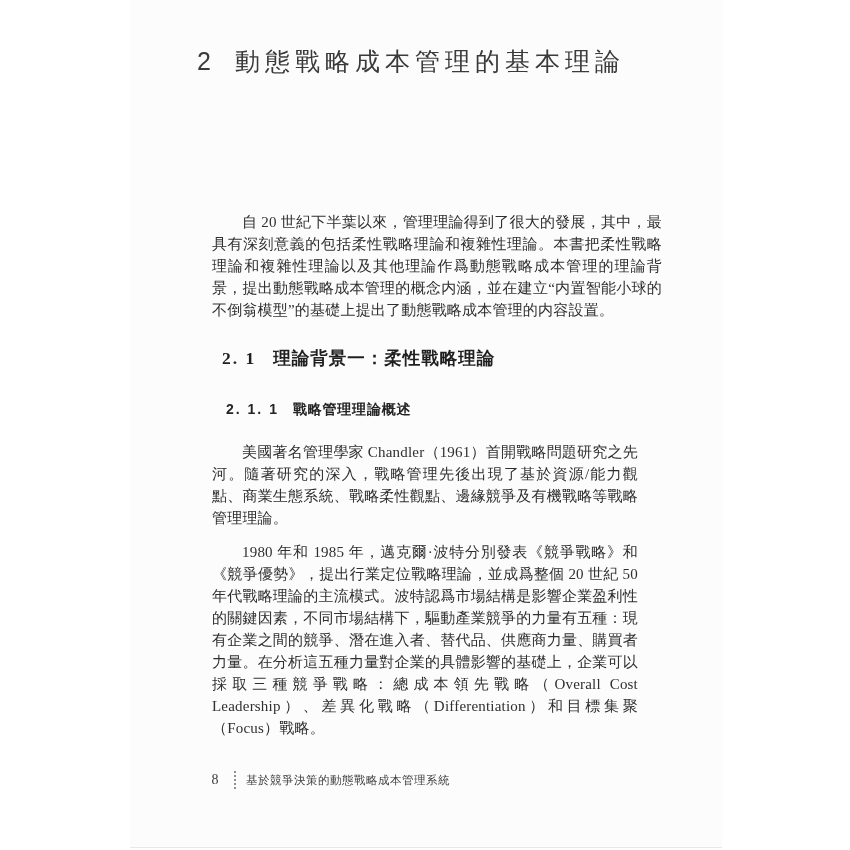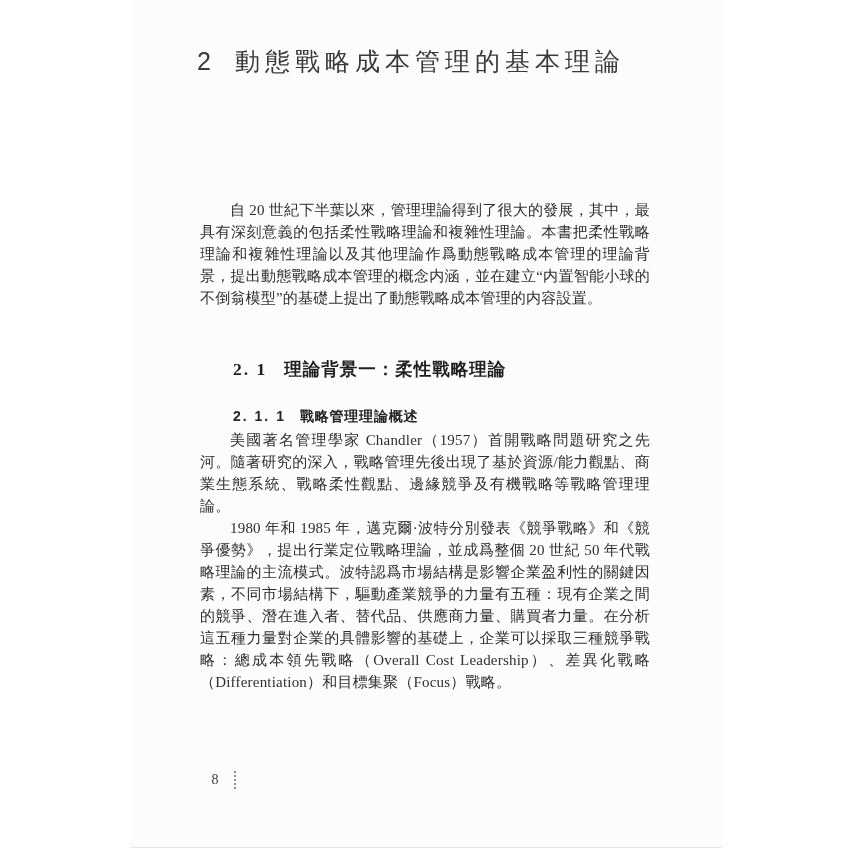--- a/index.html
+++ b/index.html
@@ -37,21 +37,21 @@
     color: #3a3a3a;
     letter-spacing: 5px;
     white-space: nowrap;
   }
   .chapter-num {
     display: inline-block;
     margin-right: 24px;
     letter-spacing: 0;
   }
   .para {
-    margin: 0;
+    margin: 12px;
     font-size: 15px;
     line-height: 22px;
     color: #2f2f2f;
     text-align: justify;
     text-indent: 2em;
     letter-spacing: 0.2px;
   }
   .para-intro {
     position: absolute;
     left: 70px;
@@ -129,32 +129,33 @@
 
 <div class="canvas">
   <div class="scan-page">
 
     <h1 class="chapter-title" style="margin:0;">
       <span class="chapter-num">2</span><span>動態戰略成本管理的基本理論</span>
     </h1>
 
     <p class="para para-intro">自 20 世紀下半葉以來，管理理論得到了很大的發展，其中，最具有深刻意義的包括柔性戰略理論和複雜性理論。本書把柔性戰略理論和複雜性理論以及其他理論作爲動態戰略成本管理的理論背景，提出動態戰略成本管理的概念内涵，並在建立“内置智能小球的不倒翁模型”的基礎上提出了動態戰略成本管理的内容設置。</p>
 
-    <h2 class="sec-heading" style="margin:11px;text-align:center;">
+    <h2 class="sec-heading" style="margin:0;text-align:center;">
       <span class="sec-num">2. 1</span><span>理論背景一：柔性戰略理論</span>
     </h2>
 
-    <h3 class="subsec-heading" style="margin:11px;">
+    <h3 class="subsec-heading" style="margin:4px;">
       <span class="subsec-num">2. 1. 1</span><span>戰略管理理論概述</span>
     </h3>
 
     <div class="body-flow">
-      <p class="para">美國著名管理學家 Chandler（1957）首開戰略問題研究之先河。隨著研究的深入，戰略管理先後出現了基於資源/能力觀點、商業生態系統、戰略柔性觀點、邊緣競爭及有機戰略等戰略管理理論。</p>
+      <p class="para">美國著名管理學家 Chandler（1961）首開戰略問題研究之先河。隨著研究的深入，戰略管理先後出現了基於資源/能力觀點、商業生態系統、戰略柔性觀點、邊緣競爭及有機戰略等戰略管理理論。</p>
       <p class="para">1980 年和 1985 年，邁克爾·波特分別發表《競爭戰略》和《競爭優勢》，提出行業定位戰略理論，並成爲整個 20 世紀 50 年代戰略理論的主流模式。波特認爲市場結構是影響企業盈利性的關鍵因素，不同市場結構下，驅動產業競爭的力量有五種：現有企業之間的競爭、潛在進入者、替代品、供應商力量、購買者力量。在分析這五種力量對企業的具體影響的基礎上，企業可以採取三種競爭戰略：總成本領先戰略（Overall Cost Leadership）、差異化戰略（Differentiation）和目標集聚（Focus）戰略。</p>
     </div>
 
     <div class="page-footer">
       <span class="page-num">8</span>
       <span class="footer-divider"></span>
+      <span class="running-title">基於競爭決策的動態戰略成本管理系統</span>
     </div>
 
   </div>
 </div>
 
 </body></html>

